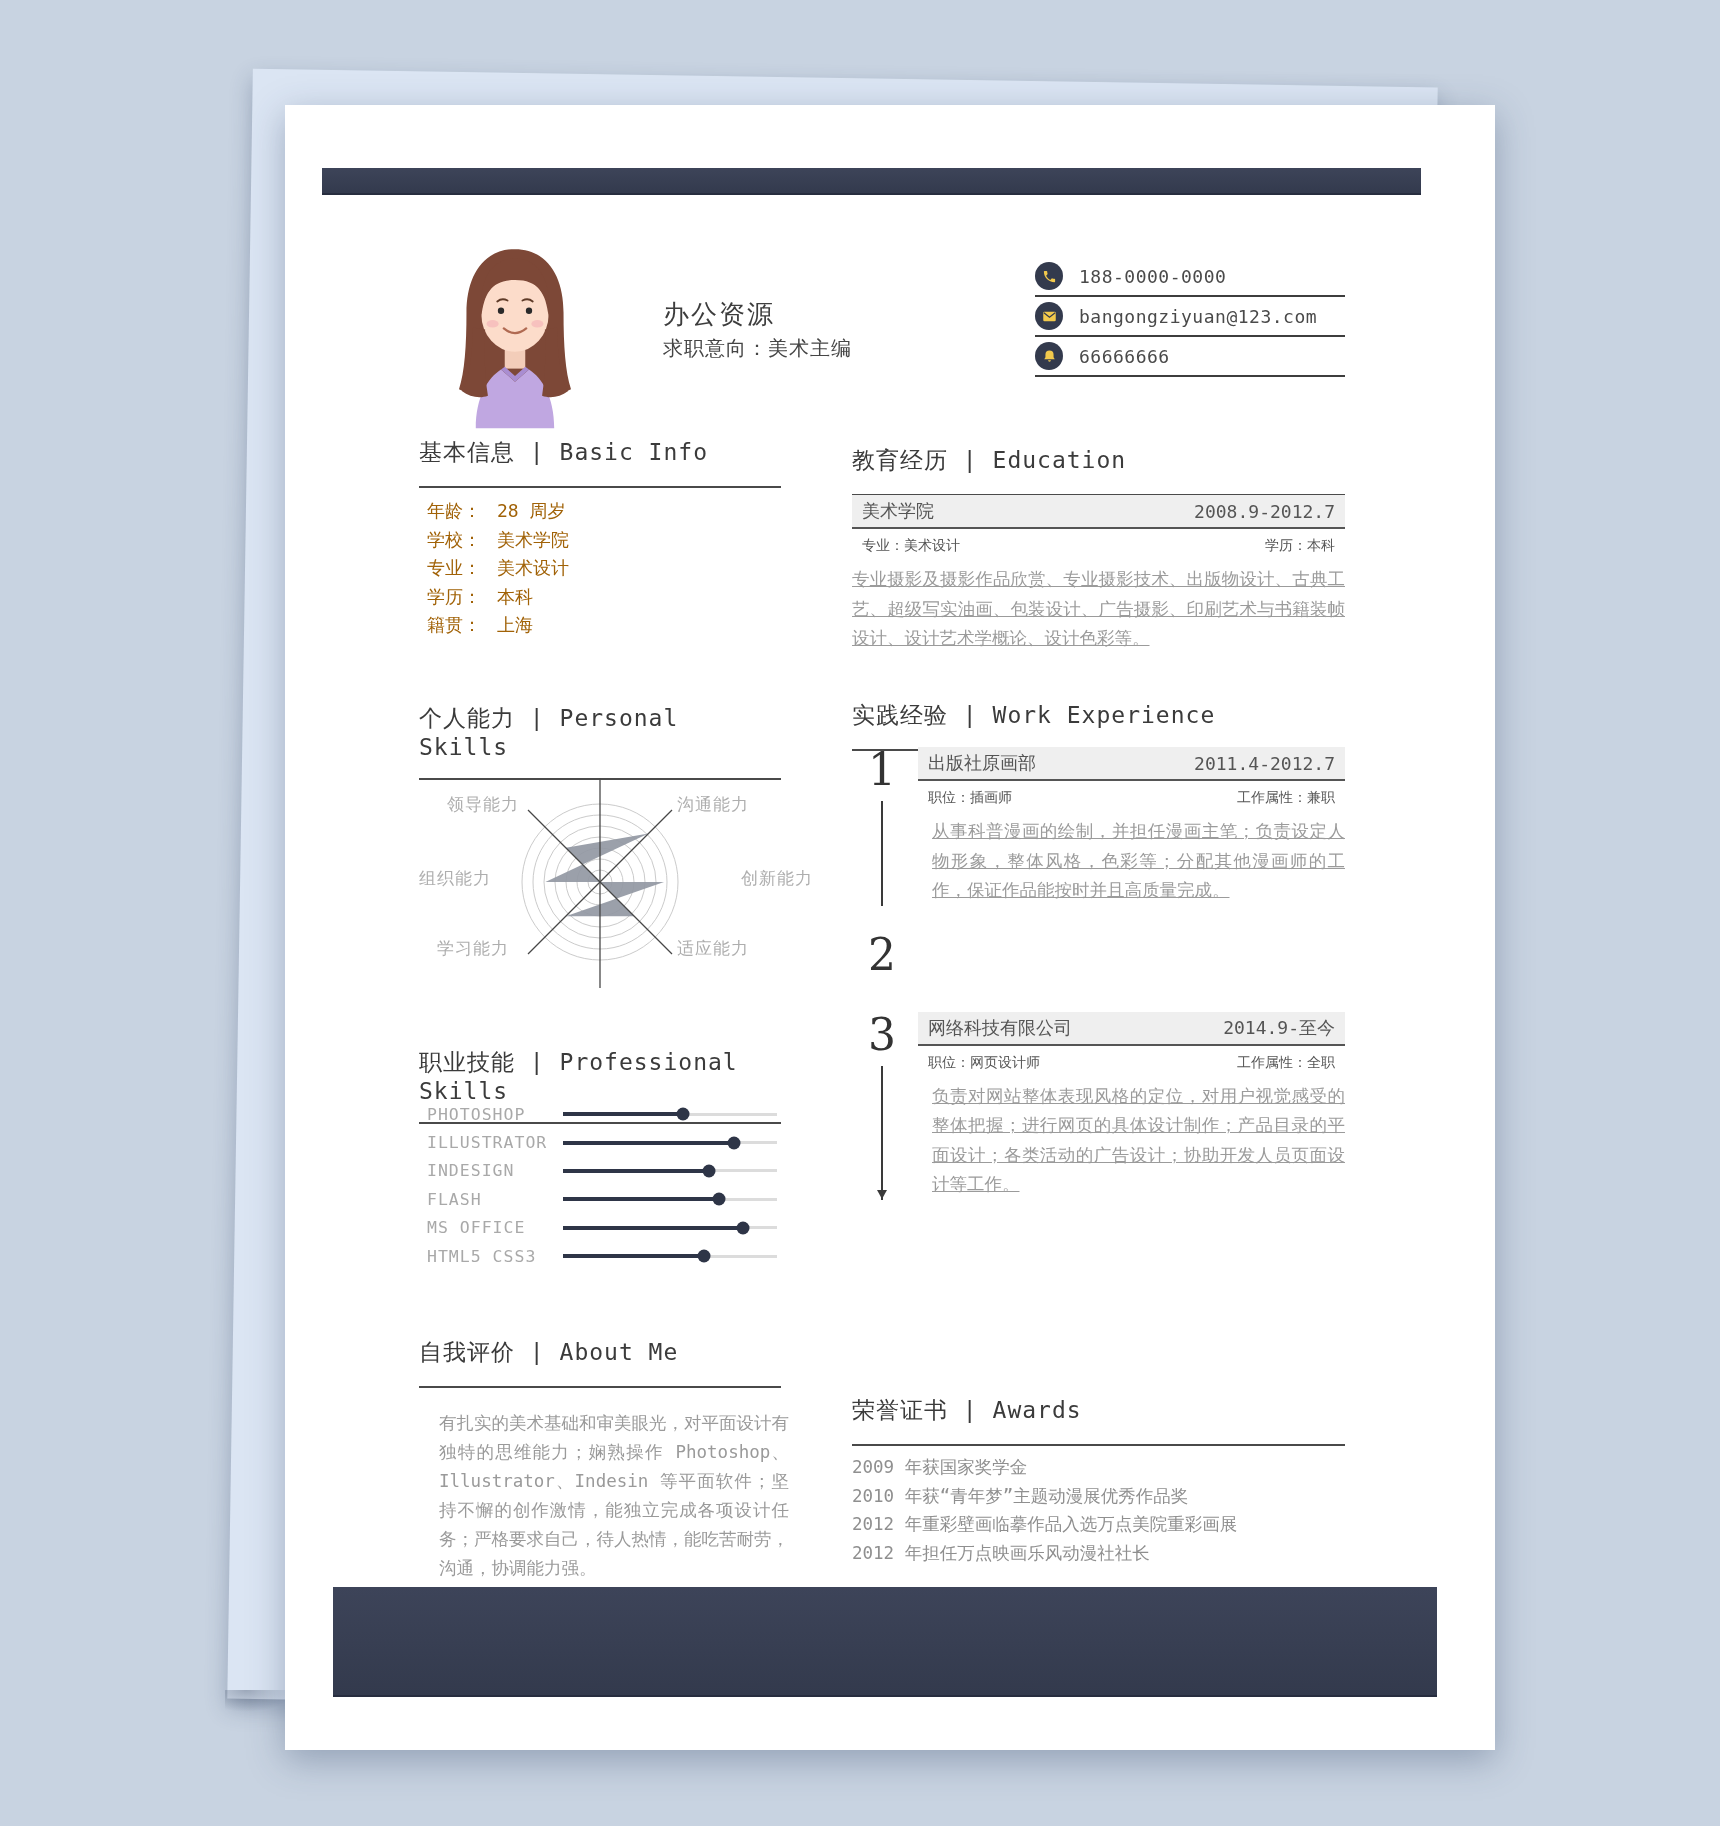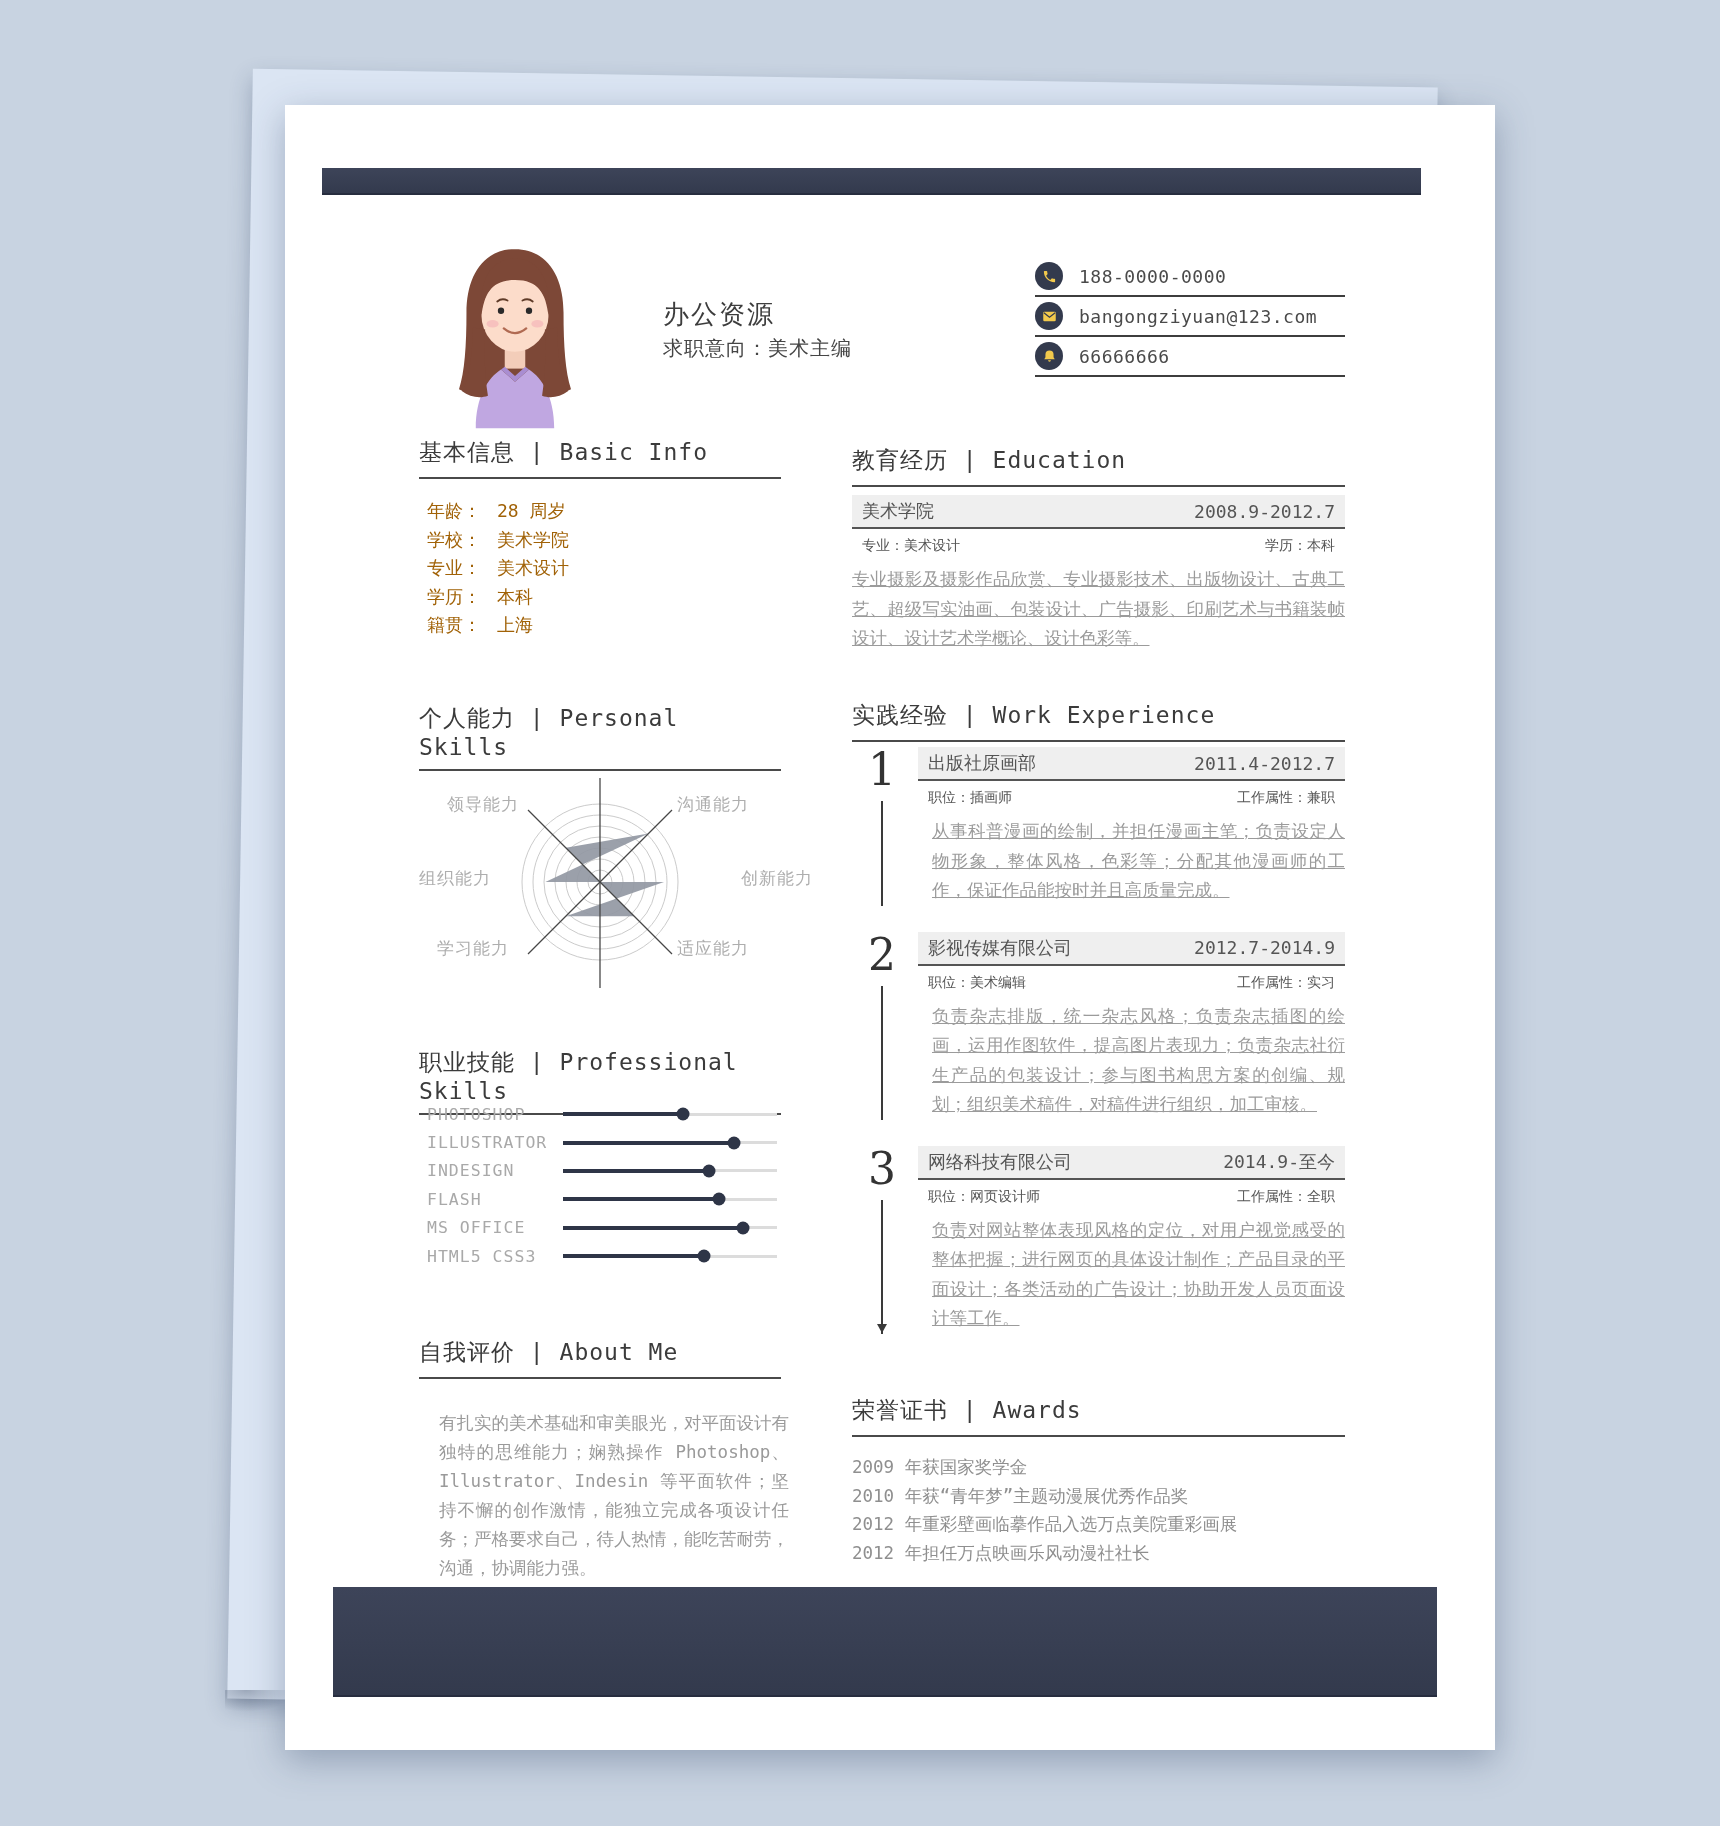--- a/index.html
+++ b/index.html
@@ -27,21 +27,21 @@
   .intent{position:absolute;left:378px;top:230px;font-size:20px;color:#454545;letter-spacing:1px;}
 
   .contacts{position:absolute;left:750px;top:152px;width:310px;}
   .c-row{display:flex;align-items:center;gap:16px;height:38px;border-bottom:2px solid #3e3e3e;}
   .c-ico{width:28px;height:28px;border-radius:50%;background:#333a4d;display:flex;align-items:center;justify-content:center;flex:0 0 28px;}
   .c-ico svg{width:15px;height:15px;}
   .c-val{font-size:18px;color:#4a4a4a;letter-spacing:.5px;}
 
   .sec-head{
     position:absolute;font-size:23px;color:#3b3b3b;letter-spacing:1px;
-    padding-bottom:9px;border-bottom:2px solid #4a4a4a;
+    padding-bottom:18px;border-bottom:2px solid #4a4a4a;
   }
   .w-left{width:362px;left:134px;}
   .w-right{width:493px;left:567px;}
 
   .info-list{position:absolute;left:142px;top:392px;width:354px;}
   .info-row{display:flex;height:28.5px;align-items:center;font-size:18px;color:#a16207;}
   .info-label{width:70px;}
 
   .radar-wrap{position:absolute;left:134px;top:650px;width:410px;height:310px;}
   .radar-svg{position:absolute;left:71px;top:15px;}
@@ -295,31 +295,20 @@
           </div>
           <p class="desc job-desc">从事科普漫画的绘制，并担任漫画主笔；负责设定人物形象，整体风格，色彩等；分配其他漫画师的工作，保证作品能按时并且高质量完成。</p>
         </div>
       </div>
 
       <div class="job">
         <div class="job-tl">
           <div class="job-num">2</div>
           <div class="job-line"></div>
         </div>
-        <div class="job-body">
-          <div class="gray-row">
-            <span>影视传媒有限公司</span>
-            <span>2012.7-2014.9</span>
-          </div>
-          <div class="meta-row">
-            <span>职位：美术编辑</span>
-            <span>工作属性：实习</span>
-          </div>
-          <p class="desc job-desc">负责杂志排版，统一杂志风格；负责杂志插图的绘画，运用作图软件，提高图片表现力；负责杂志社衍生产品的包装设计；参与图书构思方案的创编、规划；组织美术稿件，对稿件进行组织，加工审核。</p>
-        </div>
       </div>
 
       <div class="job">
         <div class="job-tl">
           <div class="job-num">3</div>
           <div class="job-line"></div>
         </div>
         <div class="job-body">
           <div class="gray-row">
             <span>网络科技有限公司</span>

